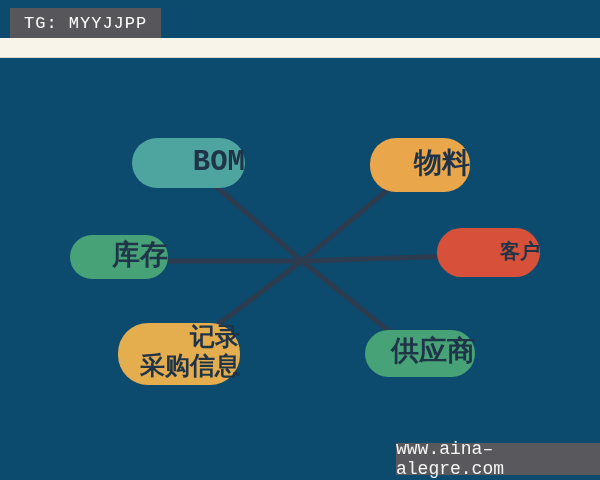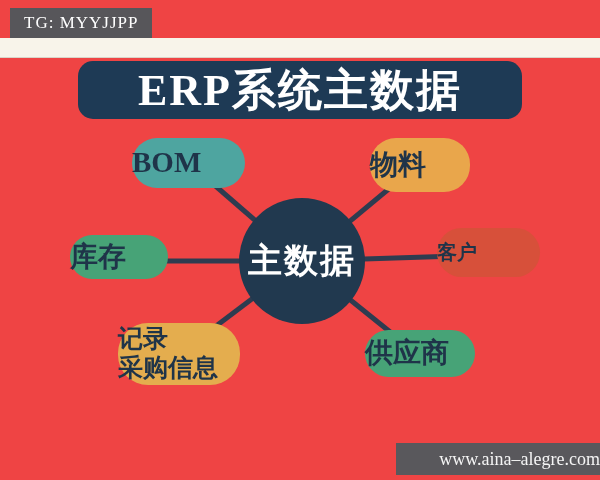--- a/index.html
+++ b/index.html
@@ -1,21 +1,21 @@
 <!DOCTYPE html>
 <html><head>
 <meta charset="utf-8">
 <style>
   html,body{margin:0;padding:0;}
   .stage{
     position:relative;
     width:600px;height:480px;
-    background:#ef4444;
+    background:#0c4a6e;
     overflow:hidden;
-    font-family:Liberation Serif, serif;
+    font-family:Liberation Mono, monospace;
   }
   .top-band{
     position:absolute;left:0;top:38px;width:600px;height:19px;
     background:#f8f4ea;
     border-bottom:1px solid #d9d5c9;
   }
   .tg-banner{
     position:absolute;left:10px;top:8px;
     height:30px;
     background:#57565a;
@@ -35,21 +35,21 @@
   }
   .connectors{position:absolute;left:0;top:0;}
   .center-circle{
     position:absolute;left:239px;top:198px;width:126px;height:126px;
     background:#21394f;border-radius:50%;
     display:flex;align-items:center;justify-content:center;
     color:#ffffff;font-size:34px;font-weight:bold;letter-spacing:2px;
   }
   .node{
     position:absolute;
-    display:flex;flex-direction:column;align-items:flex-start;justify-content:center;
+    display:flex;flex-direction:column;align-items:flex-end;justify-content:center;
     color:#1f3449;font-weight:bold;
     border-radius:26px;
     line-height:1.15;
   }
   .node-bom{left:132px;top:138px;width:113px;height:50px;background:#4ea5a0;font-size:29px;}
   .node-material{left:370px;top:138px;width:100px;height:54px;background:#e9a64b;font-size:28px;}
   .node-inventory{left:70px;top:235px;width:98px;height:44px;background:#47a377;font-size:28px;}
   .node-customer{left:437px;top:228px;width:103px;height:49px;background:#d7503a;font-size:20px;}
   .node-purchase{left:118px;top:323px;width:122px;height:62px;background:#e4ad4e;font-size:25px;border-radius:30px;}
   .node-supplier{left:365px;top:330px;width:110px;height:47px;background:#47a377;font-size:28px;}
@@ -64,38 +64,32 @@
 <body>
 
 <div class="stage">
 
   <div class="top-band"></div>
 
   <div class="tg-banner">
     <span>TG: MYYJJPP</span>
   </div>
 
-  <div class="title-bar">
-    <span>ERP系统主数据</span>
-  </div>
 
   <svg class="connectors" width="600" height="480">
     <g stroke="#2e3c50" stroke-width="5">
       <line x1="302" y1="261" x2="189" y2="163"></line>
       <line x1="302" y1="261" x2="420" y2="163"></line>
       <line x1="302" y1="261" x2="119" y2="261"></line>
       <line x1="302" y1="261" x2="488" y2="255"></line>
       <line x1="302" y1="261" x2="179" y2="354"></line>
       <line x1="302" y1="261" x2="420" y2="356"></line>
     </g>
   </svg>
 
-  <div class="center-circle">
-    <span>主数据</span>
-  </div>
 
   <div class="node node-bom">
     <span>BOM</span>
   </div>
 
   <div class="node node-material">
     <span>物料</span>
   </div>
 
   <div class="node node-inventory">

